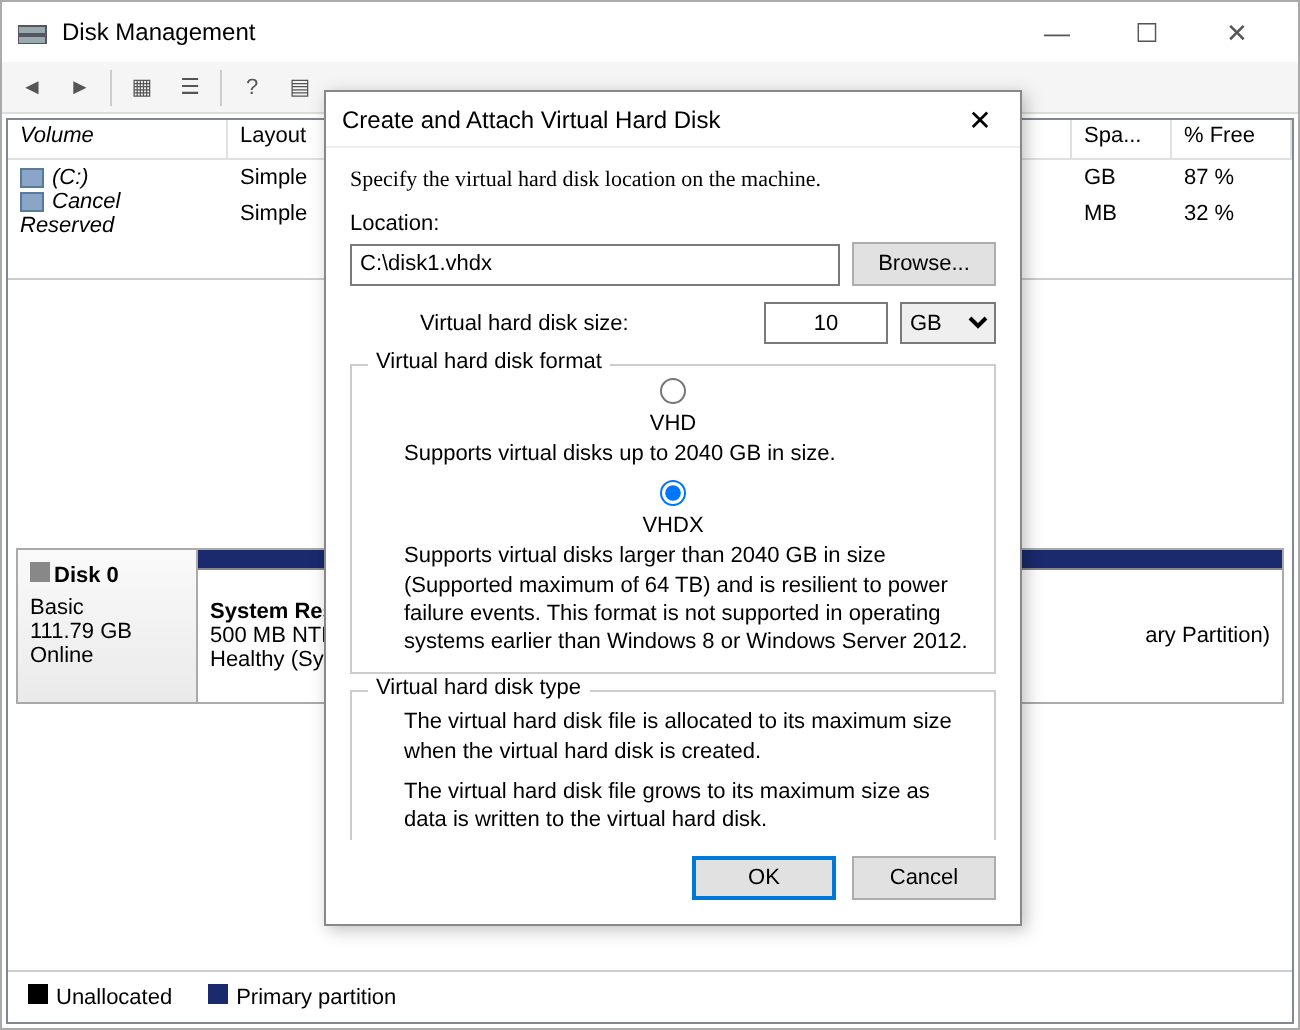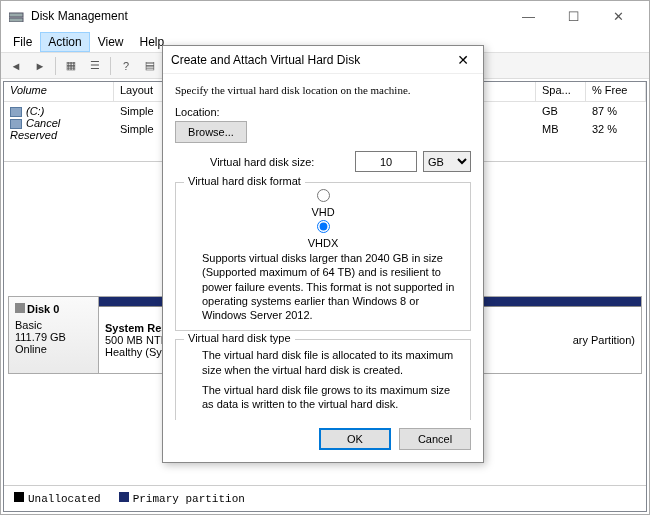--- a/index.html
+++ b/index.html
@@ -39,27 +39,27 @@
 .disk-info .disk-title { font-weight: bold; margin-bottom: 4px; }
 .disk-stripe { height: 10px; background: #1a2a6c; border-bottom: 1px solid #888; width: 100%; }
 .disk-parts { flex: 1; display: flex; flex-direction: column; }
 .disk-parts-inner { flex: 1; display: flex; }
 .part-box { padding: 4px 6px; font-size: 11px; border-left: 1px solid #ccc; display: flex; flex-direction: column; justify-content: center; }
 .part-box:first-child { border-left: none; }
 .part-reserved { width: 130px; }
 .part-reserved .pname { font-weight: bold; }
 .part-primary { flex: 1; }
 
-.legend { padding: 6px 10px; border-top: 1px solid #ccc; display: flex; gap: 18px; align-items: center; font-size: 11px; font-family: Liberation Mono, monospace; }
+.legend { padding: 6px 10px; border-top: 1px solid #ccc; display: flex; gap: 18px; align-items: center; font-size: 11px; }
 .legend-swatch { display: inline-block; width: 10px; height: 10px; margin-right: 4px; }
 .sw-unalloc { background: #000; }
 .sw-primary { background: #1a2a6c; }
 
 
-.dialog { position: absolute; left: 162px; top: 45px; width: 322px; height: 418px; background: #fff; border: 1px solid #888; box-shadow: 2px 2px 8px rgba(0,0,0,0.25); display: flex; flex-direction: column; }
+.dialog { position: absolute; left: 162px; top: 45px; width: 349px; height: 418px; background: #fff; border: 1px solid #888; box-shadow: 2px 2px 8px rgba(0,0,0,0.25); display: flex; flex-direction: column; }
 .dlg-title { height: 28px; display: flex; align-items: center; padding: 0 8px; font-size: 12px; border-bottom: 1px solid #eee; }
 .dlg-close { margin-left: auto; width: 24px; text-align: center; font-size: 14px; }
 .dlg-body { flex: 1; padding: 10px 12px 6px 12px; font-size: 11px; overflow: hidden; }
 .dlg-body p { margin-bottom: 10px; font-family: Liberation Serif, serif; }
 .field-row { display: flex; align-items: center; gap: 6px; margin-bottom: 8px; }
 .text-input { border: 1px solid #7a7a7a; padding: 3px 4px; font-size: 11px; height: 21px; background: #fff; }
 .loc-input { flex: 1; width: 216px; }
 .browse-btn { width: 72px; height: 22px; border: 1px solid #adadad; background: #e1e1e1; font-size: 11px; }
 .size-row { display: flex; align-items: center; gap: 6px; margin-bottom: 10px; margin-left: 35px; }
 .size-label { flex: 1; }
@@ -89,26 +89,20 @@
         </svg>
     </div>
     <div class="titlebar-title">Disk Management</div>
     <div class="titlebar-controls">
       <div class="titlebar-btn">—</div>
       <div class="titlebar-btn">☐</div>
       <div class="titlebar-btn">✕</div>
     </div>
   </div>
 
-  <div class="menubar">
-    <div class="menu-item">File</div>
-    <div class="menu-item active">Action</div>
-    <div class="menu-item">View</div>
-    <div class="menu-item">Help</div>
-  </div>
 
   <div class="toolbar">
     <div class="tool-btn">◄</div>
     <div class="tool-btn">►</div>
     <div class="tool-sep"></div>
     <div class="tool-btn">▦</div>
     <div class="tool-btn">☰</div>
     <div class="tool-sep"></div>
     <div class="tool-btn">?</div>
     <div class="tool-btn">▤</div>
@@ -172,35 +166,37 @@
 
   <div class="dialog">
     <div class="dlg-title">
       <span>Create and Attach Virtual Hard Disk</span>
       <span class="dlg-close">✕</span>
     </div>
     <div class="dlg-body">
       <p>Specify the virtual hard disk location on the machine.</p>
       <div style="margin-bottom:3px">Location:</div>
       <div class="field-row">
+        <input type="text" class="text-input loc-input" value="C:\disk1.vhdx" style="">
         <button class="browse-btn">Browse...</button>
       </div>
 
       <div class="size-row">
         <span class="size-label">Virtual hard disk size:</span>
         <input type="text" class="text-input size-input" value="10" style="">
         <select class="unit-select"><option>GB</option></select>
       </div>
 
       <div class="groupbox">
         <span class="gtitle">Virtual hard disk format</span>
         <div class="radio-row">
           <input type="radio" name="fmt" style="">
           <span>VHD</span>
         </div>
+        <div class="desc">Supports virtual disks up to 2040 GB in size.</div>
         <div class="radio-row">
           <input type="radio" name="fmt" checked="" style="">
           <span>VHDX</span>
         </div>
         <div class="desc">Supports virtual disks larger than 2040 GB in size (Supported maximum of 64 TB) and is resilient to power failure events. This format is not supported in operating systems earlier than Windows 8 or Windows Server 2012.</div>
       </div>
 
       <div class="groupbox">
         <span class="gtitle">Virtual hard disk type</span>
         <div class="desc">The virtual hard disk file is allocated to its maximum size when the virtual hard disk is created.</div>

